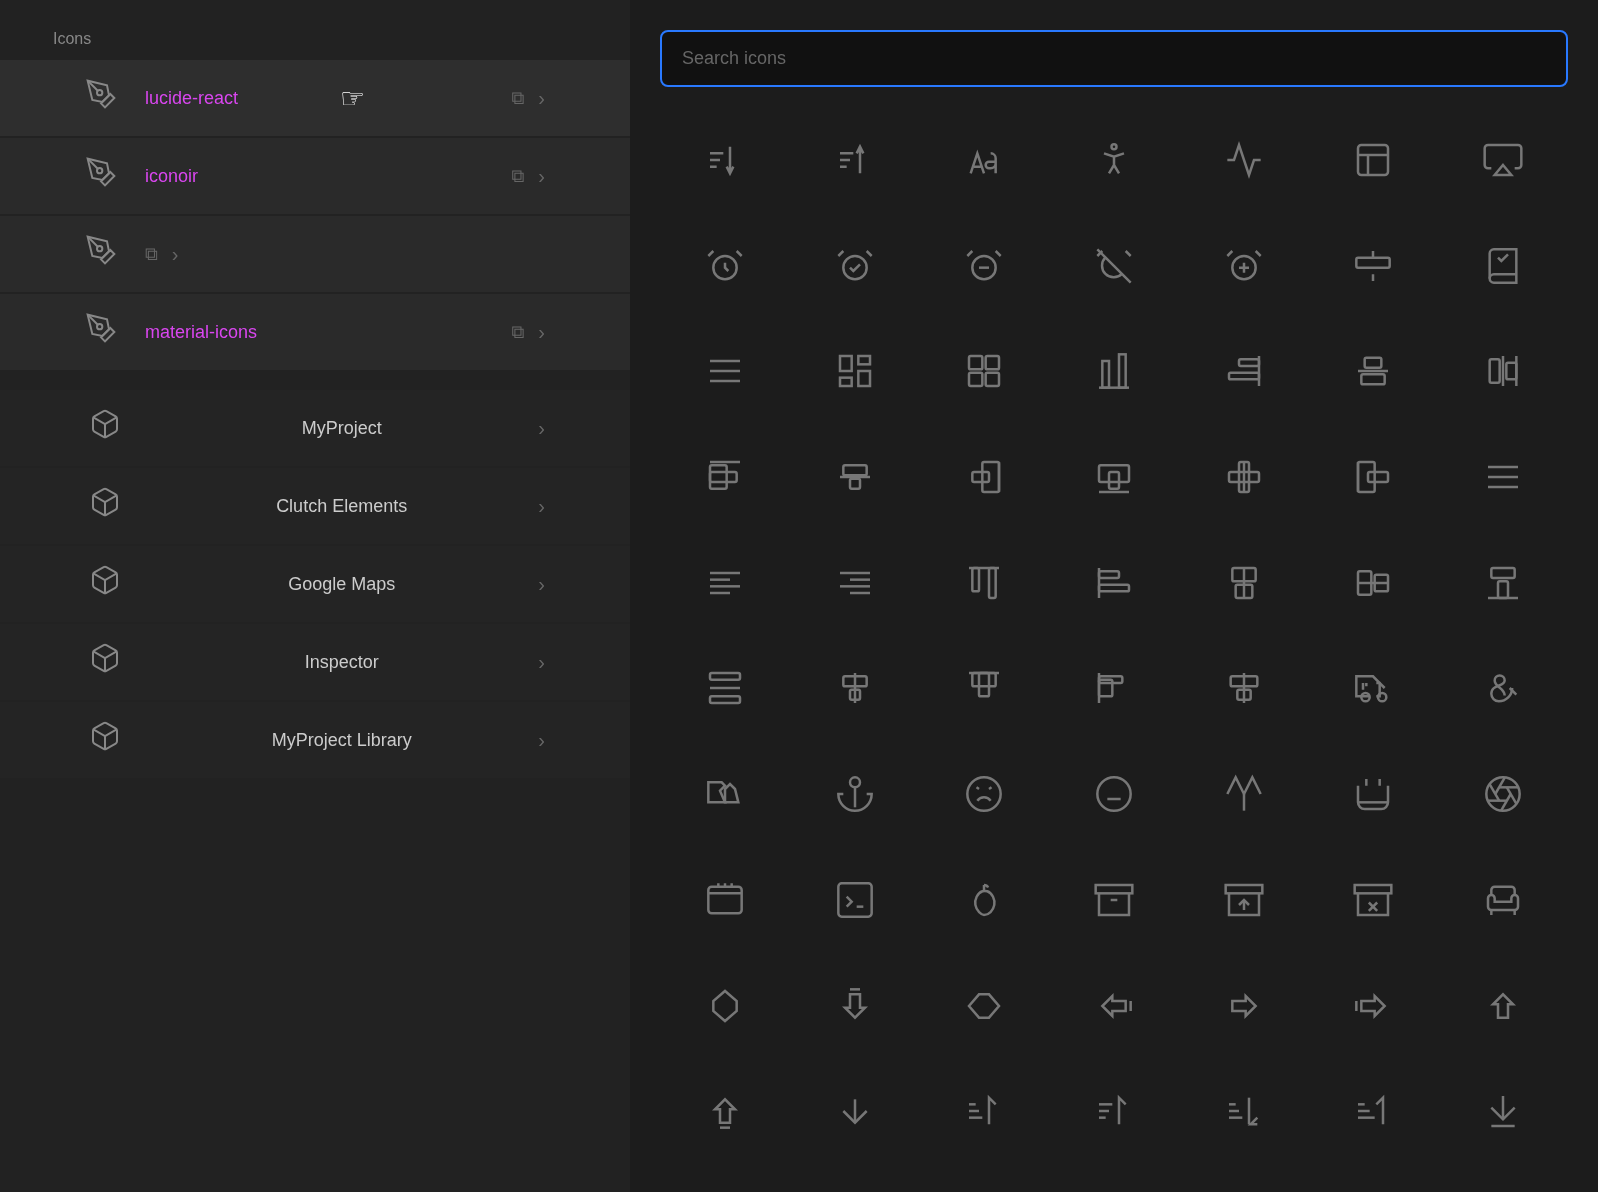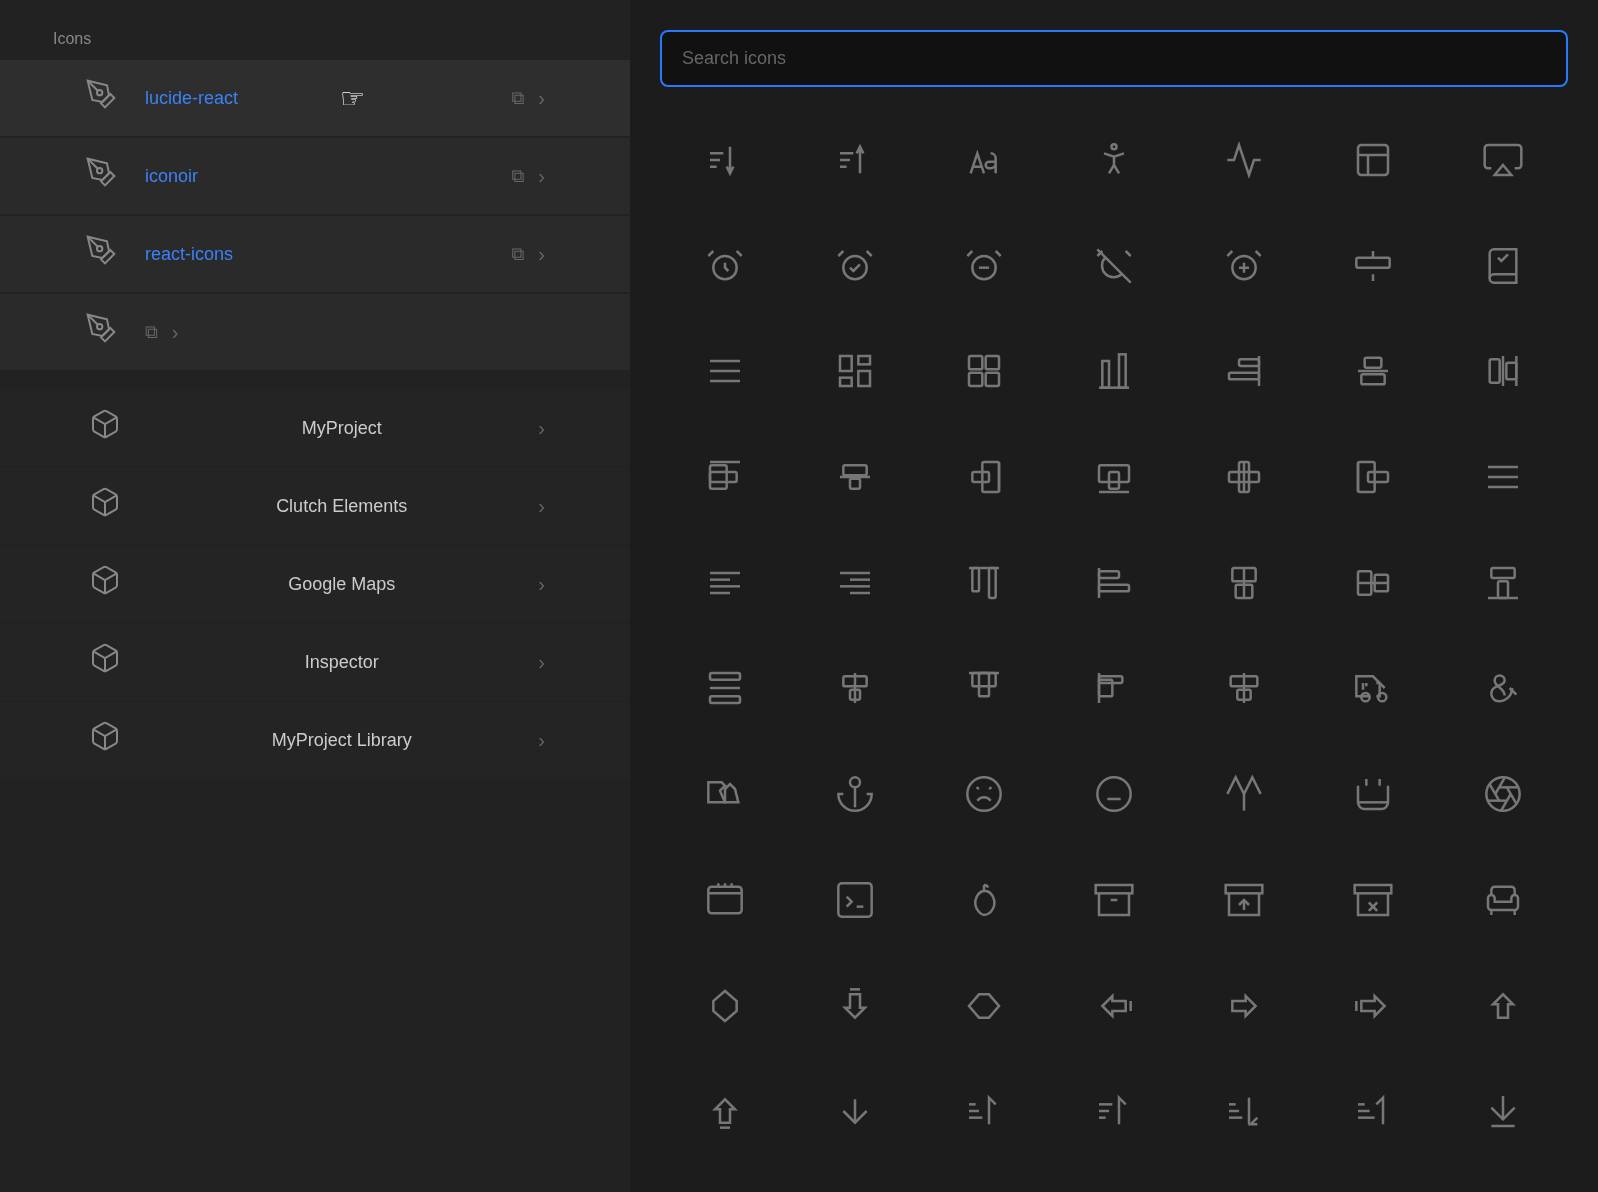--- a/index.html
+++ b/index.html
@@ -48,21 +48,21 @@
 
     .icon-item .item-icon {
       width: 40px;
       height: 40px;
       margin-right: 20px;
       color: #888;
       flex-shrink: 0;
     }
 
     .icon-item .item-label {
-      color: #3b82f6;
+      color: #d946ef;
       font-size: 18px;
       flex: 1;
     }
 
     .icon-item .external-icon {
       color: #666;
       margin-right: 14px;
       font-size: 18px;
     }
 
@@ -214,34 +214,34 @@
 
   <div class="icon-item">
     <span class="item-icon pen-icon">
       <svg viewBox="0 0 24 24" xmlns="http://www.w3.org/2000/svg">
         <path d="M12 19l7-7 3 3-7 7-3-3z"></path>
         <path d="M18 13l-1.5-7.5L2 2l3.5 14.5L13 18l5-5z"></path>
         <path d="M2 2l7.586 7.586"></path>
         <circle cx="11" cy="11" r="2"></circle>
       </svg>
     </span>
-    <span class="item-label">react-icons</span>
     <span class="external-icon">⧉</span>
     <span class="chevron">›</span>
   </div>
 
   <div class="icon-item">
     <span class="item-icon pen-icon">
       <svg viewBox="0 0 24 24" xmlns="http://www.w3.org/2000/svg">
         <path d="M12 19l7-7 3 3-7 7-3-3z"></path>
         <path d="M18 13l-1.5-7.5L2 2l3.5 14.5L13 18l5-5z"></path>
         <path d="M2 2l7.586 7.586"></path>
         <circle cx="11" cy="11" r="2"></circle>
       </svg>
     </span>
+    <span class="item-label">material-icons</span>
     <span class="external-icon">⧉</span>
     <span class="chevron">›</span>
   </div>
 
   <div class="libraries-section">
 
     <div class="library-item">
       <span class="item-icon box-icon">
         <svg viewBox="0 0 24 24" xmlns="http://www.w3.org/2000/svg">
           <path d="M21 16V8a2 2 0 0 0-1-1.73l-7-4a2 2 0 0 0-2 0l-7 4A2 2 0 0 0 3 8v8a2 2 0 0 0 1 1.73l7 4a2 2 0 0 0 2 0l7-4A2 2 0 0 0 21 16z"></path>

